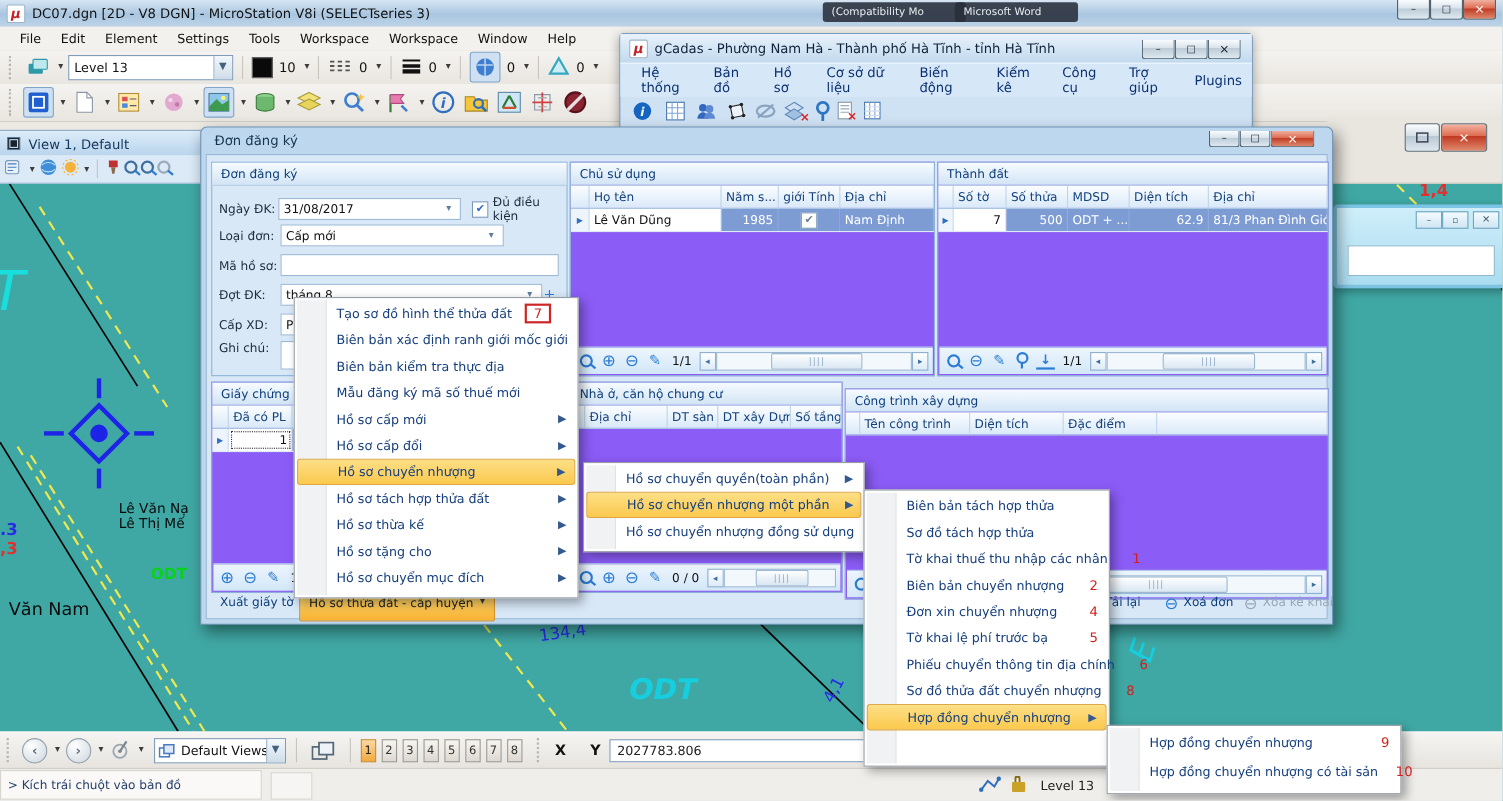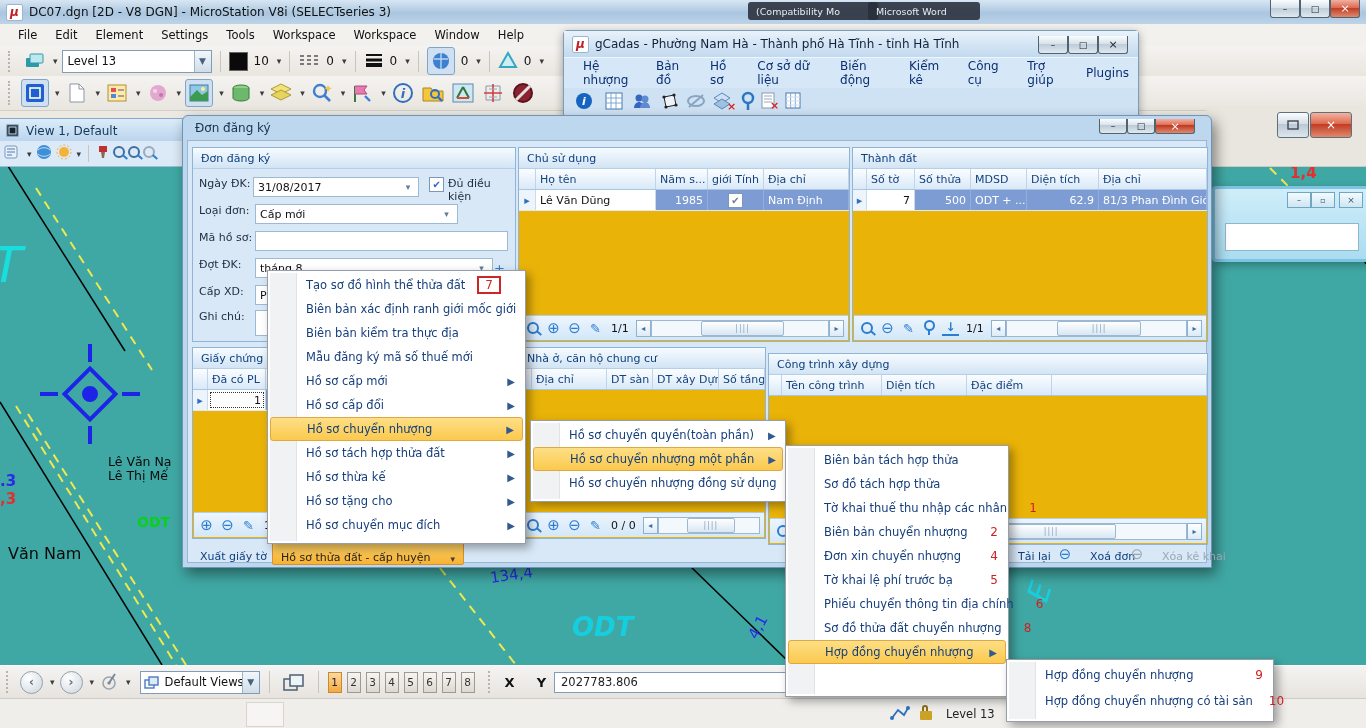--- a/index.html
+++ b/index.html
@@ -51,25 +51,25 @@
         background:linear-gradient(#e8f2fb,#c2d9ee)}
   .gc-menu{height:30px;background:#d6e8f8;border-top:1px solid #eef6fd;display:flex;align-items:center;gap:2px;
            padding-left:10px;font-size:12px;color:#0c2f71}
   .gc-menu span{padding:3px 9px}
   .gc-tools{height:26px;display:flex;align-items:center;padding-left:10px}
   
   .dlg{left:182px;top:115px;width:1028px;height:451px;background:#bcd7ee;border:1px solid #6f94b5;border-radius:6px 6px 0 0;
        box-shadow:4px 6px 14px rgba(0,0,0,.45);z-index:3}
   .dlg-t{height:24px;display:flex;align-items:center;padding-left:12px;color:#15334f;font-size:12px}
   .dlg-c{position:absolute;left:4px;top:24px;right:4px;bottom:4px;background:#d9e8f7;border:1px solid #98b7d4}
-  .grp{position:absolute;border:1px solid #8fb4d8;background:#eab308}
+  .grp{position:absolute;border:1px solid #8fb4d8;background:#8b5cf6}
   .grp.blue{background:#d9e8f7}
   .grp-h{height:20px;background:linear-gradient(#f6fbff,#d2e4f5);border-bottom:1px solid #b7cfe6;color:#0d3f7d;
          display:flex;align-items:center;padding:0 8px;font-size:11px;overflow:hidden;white-space:nowrap}
-  .frow{position:absolute;display:flex;}
+  .frow{position:absolute;display:flex;align-items:center}
   .flabel{width:56px;color:#1c2c3e}
   .inp{height:20px;background:#fff;border:1px solid #9cb9d6;display:flex;align-items:center;padding:0 4px;color:#111;
        box-sizing:border-box;overflow:hidden;white-space:nowrap}
   .inp .cv{flex:1}
   .inp .ca{width:13px;color:#5f7d9c;font-size:9px;text-align:center}
   .plus-btn{width:13px;height:20px;display:flex;align-items:center;justify-content:center;color:#2b7cd3;font-size:13px}
   .cb{width:13px;height:13px;background:#fff;border:1px solid #7a98b8;display:flex;align-items:center;justify-content:center;
       font-size:10px;color:#2a66c8}
   .cb.gray{color:#6d7e90}
   .cb::before{content:"✔"}
@@ -96,21 +96,21 @@
   .pinit{width:7px;height:7px;border:2px solid #2b7cd3;border-radius:50%;position:relative;display:inline-block;top:-3px}
   .pinit::after{content:"";position:absolute;left:1.5px;top:7px;width:2px;height:6px;background:#2b7cd3}
   .hsb{flex:1;display:flex;align-items:center;height:17px;min-width:40px}
   .sbtn{width:15px;height:17px;border:1px solid #8fb0cf;background:linear-gradient(#fff,#dcebf8);color:#3c6e9e;
         font-size:8px;display:flex;align-items:center;justify-content:center;box-sizing:border-box}
   .strack{flex:1;height:17px;border:1px solid #9db8d2;background:#f3f8fc;position:relative;box-sizing:border-box}
   .sthumb{position:absolute;left:28%;width:46%;top:0;bottom:0;background:linear-gradient(#fefefe,#d9e7f3);
           border:1px solid #9db8d2;border-radius:2px;display:flex;align-items:center;justify-content:center;
           color:#8aa6c4;font-size:8px}
   .sthumb::after{content:"||||";letter-spacing:1px}
-  .fbtn{position:absolute;height:22px;display:flex;align-items:flex-end;gap:18px;padding:0 8px;color:#0d3f7d;font-size:11px;
+  .fbtn{position:absolute;height:22px;display:flex;align-items:flex-start;gap:4px;padding:0 8px;color:#0d3f7d;font-size:11px;
         white-space:nowrap}
   .fbtn.orange{background:linear-gradient(#fcd46c,#f8b233);border:1px solid #d4912c;border-radius:2px;color:#222}
   .fbtn.dis{color:#9aa7b5}
   .fbtn .icb{width:14px}
   .icb.gray{color:#9aa7b5}
   
   .menu{position:absolute;background:#fff;border:1px solid #979ea8;box-shadow:4px 4px 9px rgba(0,0,0,.35);padding:2px;z-index:5}
   .menu .gutter{position:absolute;left:2px;top:2px;bottom:2px;width:26px;background:#f1f2f4;border-right:1px solid #e2e3e5}
   .mi{position:relative;height:24px;display:flex;align-items:center;padding:0 8px 0 36px;color:#153e7c;font-size:11.5px;
       white-space:nowrap;box-sizing:border-box}
@@ -420,21 +420,21 @@
     <div class="gc-t">
       <span class="logo">µ</span>
       <span>gCadas - Phường Nam Hà - Thành phố Hà Tĩnh - tỉnh Hà Tĩnh</span>
     </div>
     <div class="cap" style="top:5px;right:10px">
       <b class="g-min"></b>
       <b class="g-max"></b>
       <b class="g-close"></b>
     </div>
     <div class="gc-menu">
-      <span>Hệ nhượng</span>
+      <span>Hệ thống</span>
       <span>Bản đồ</span>
       <span>Hồ sơ</span>
       <span>Cơ sở dữ liệu</span>
       <span>Biến động</span>
       <span>Kiểm kê</span>
       <span>Công cụ</span>
       <span>Trợ giúp</span>
       <span>Plugins</span>
     </div>
     <div class="gc-tools">
@@ -749,20 +749,21 @@
     <span class="vbtn">6</span>
     <span class="vbtn">7</span>
     <span class="vbtn">8</span>
     <span class="grip" style="margin-left:8px"></span>
     <span class="xy">X</span>
     <span class="xy" style="margin-left:14px">Y</span>
     <span class="coord" style="width:368px">2027783.806</span>
   </div>
 
   <div class="abs sbar">
+    <div class="msgbox">&gt; Kích trái chuột vào bản đồ</div>
     <div style="position:absolute;left:246px;top:3px;width:36px;height:23px;border:1px solid #d8d5cf;background:#f6f5f3"></div>
     <span style="position:absolute;left:890px;top:6px">
       <svg width="20" height="16">
           <polyline points="2,13 8,5 14,10 18,3" fill="none" stroke="#2f6fc0" stroke-width="1.8"></polyline>
           <circle cx="2" cy="13" r="2" fill="#2f6fc0"></circle>
           <circle cx="18" cy="3" r="2" fill="#2f6fc0"></circle>
         </svg>
     </span>
     <span class="lock" style="position:absolute;left:920px;top:12px"></span>
     <span style="position:absolute;left:946px;top:8px;color:#222;font-size:11.5px">Level 13</span>

